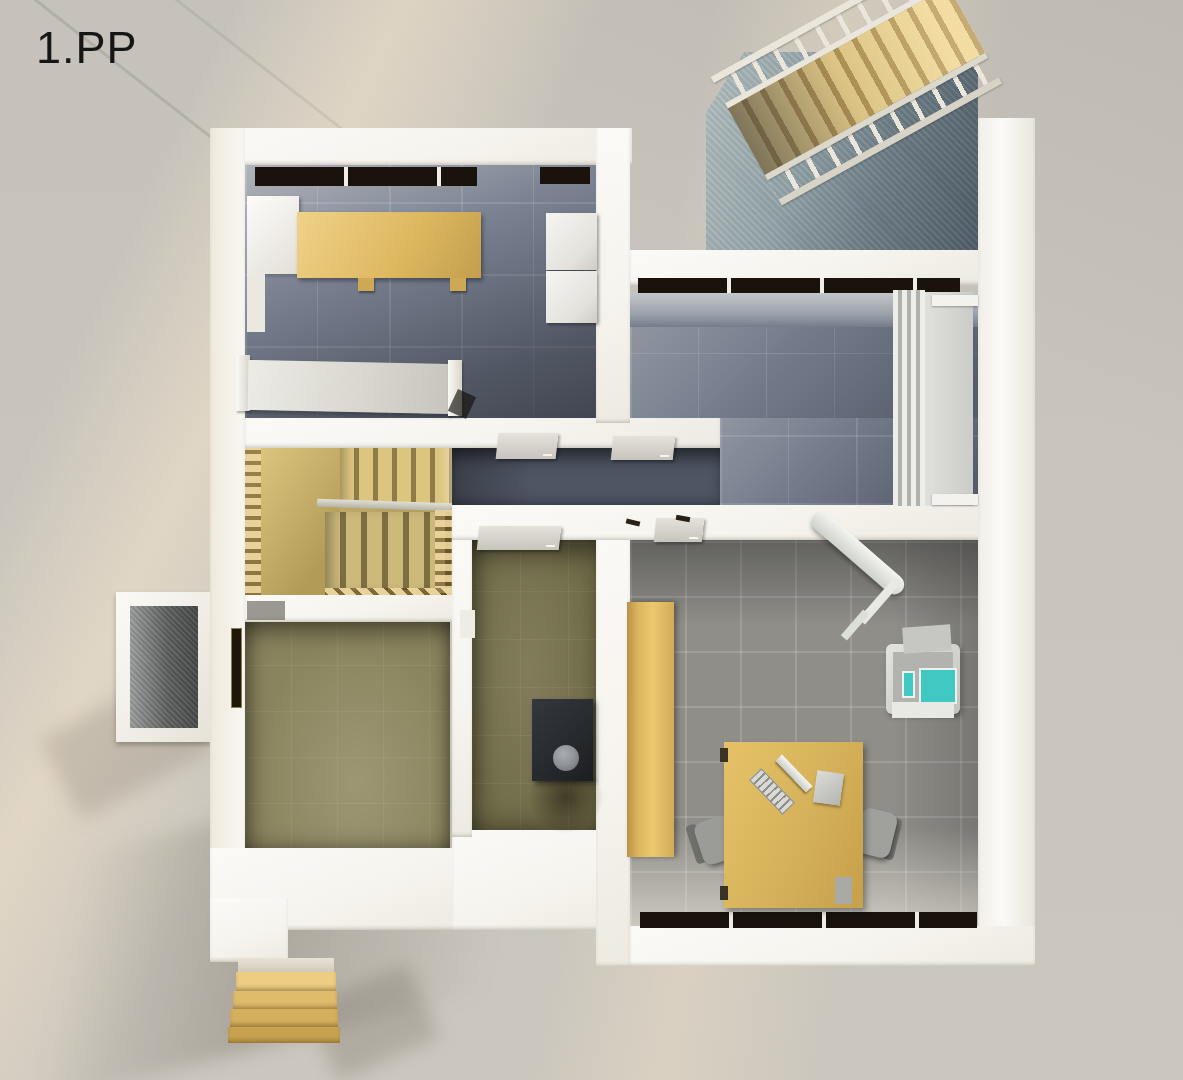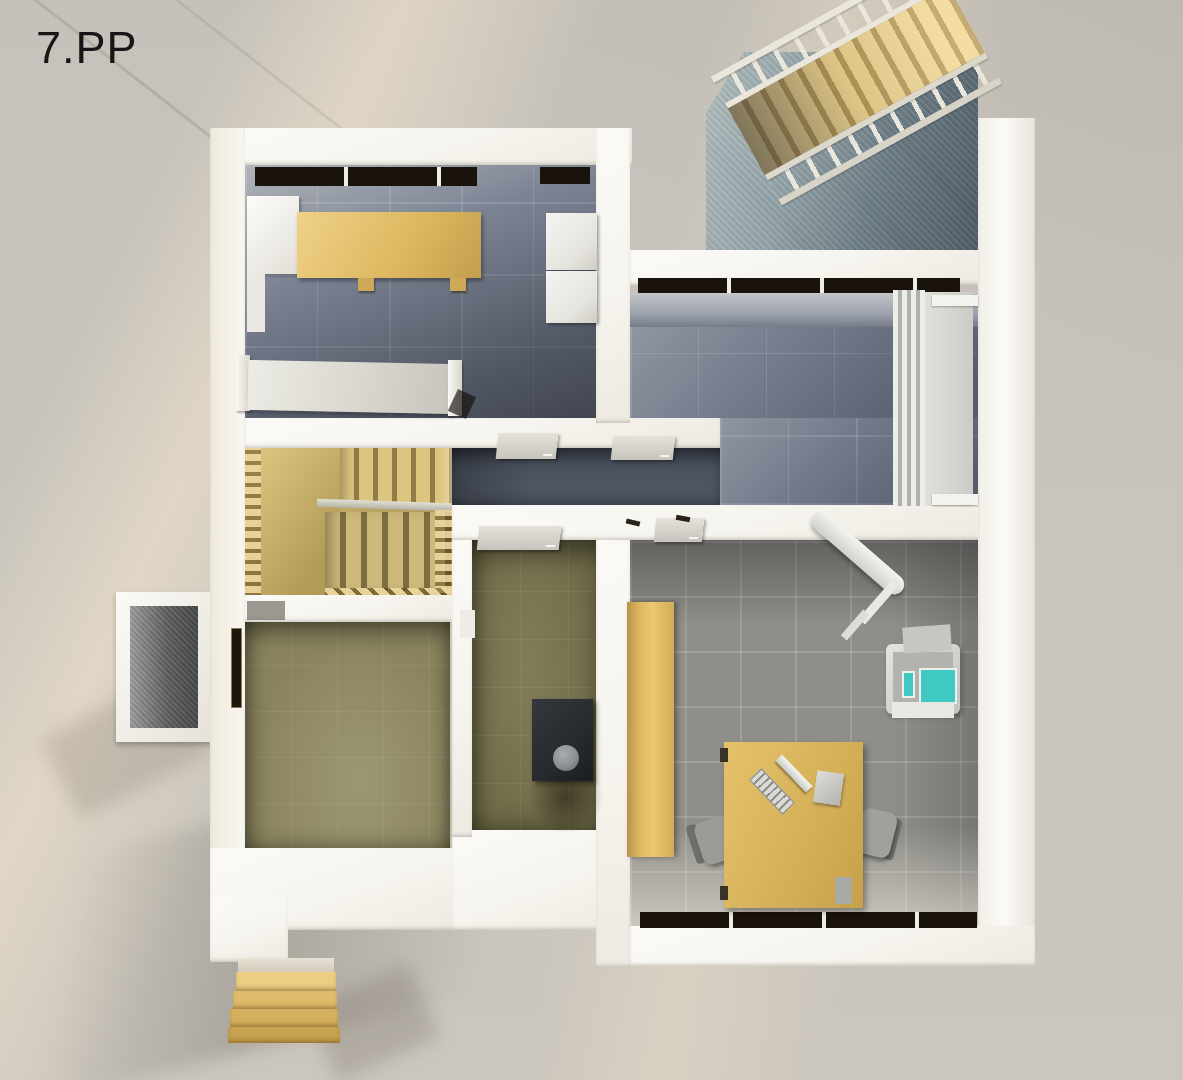--- a/index.html
+++ b/index.html
@@ -316,14 +316,14 @@
   <div class="ext-stair">
     <div class="bal b1"></div>
     <div class="rail r1"></div>
     <div class="rail r2"></div>
     <div class="treads"></div>
     <div class="bal b2"></div>
     <div class="rail r3"></div>
     <div class="rail r4"></div>
   </div>
 
-  <div class="label">7.PP</div>
+  <div class="label">1.PP</div>
 </div>
 
 </body></html>

